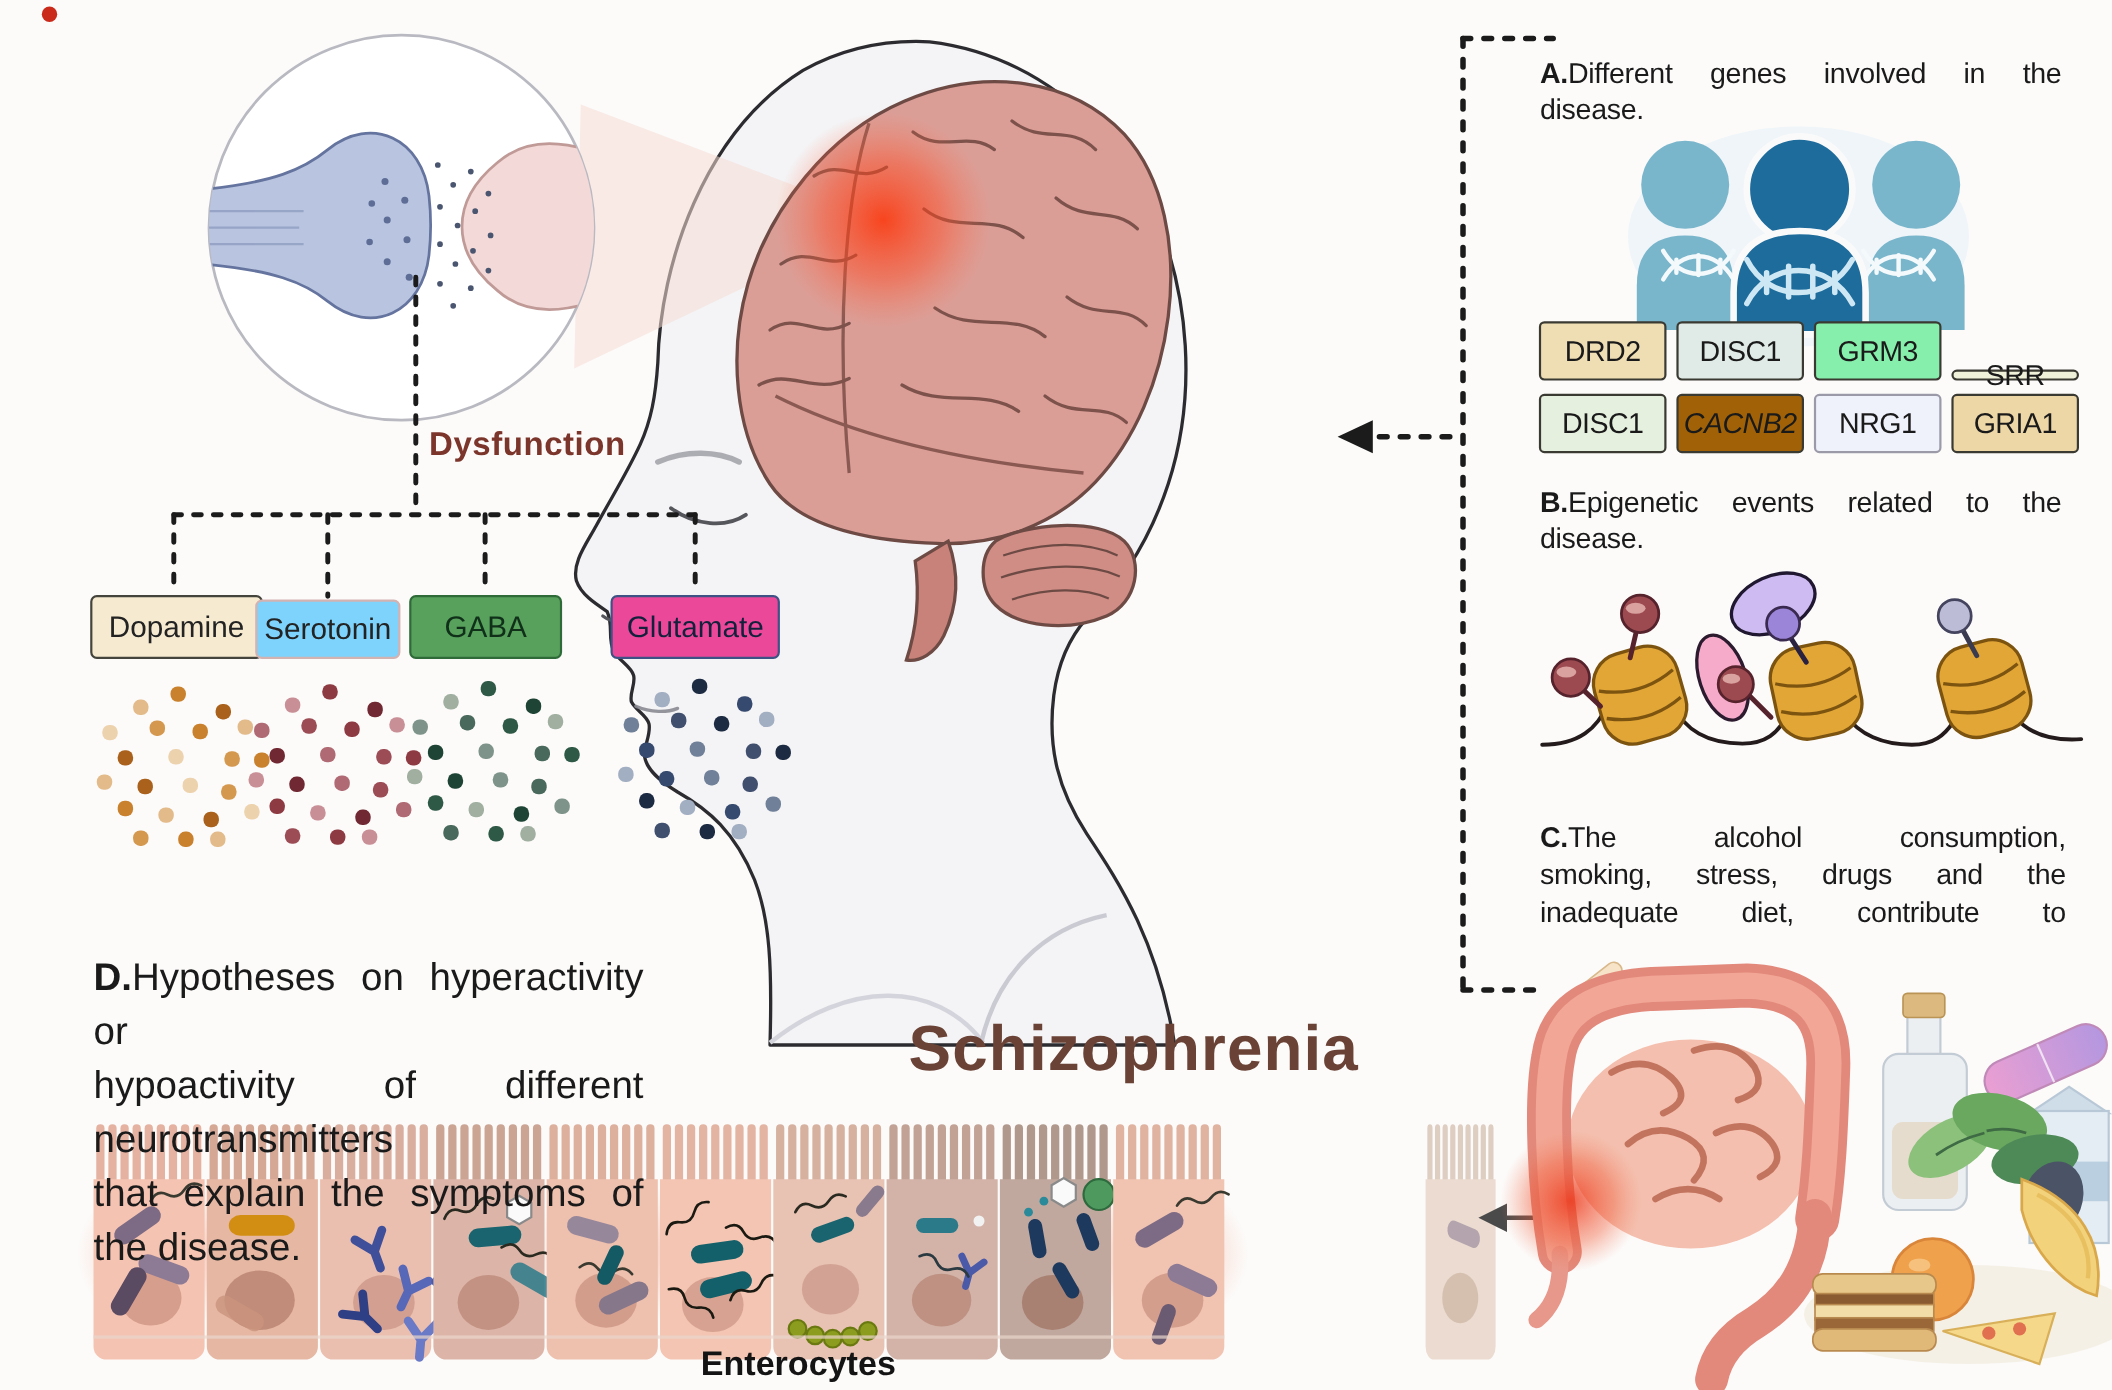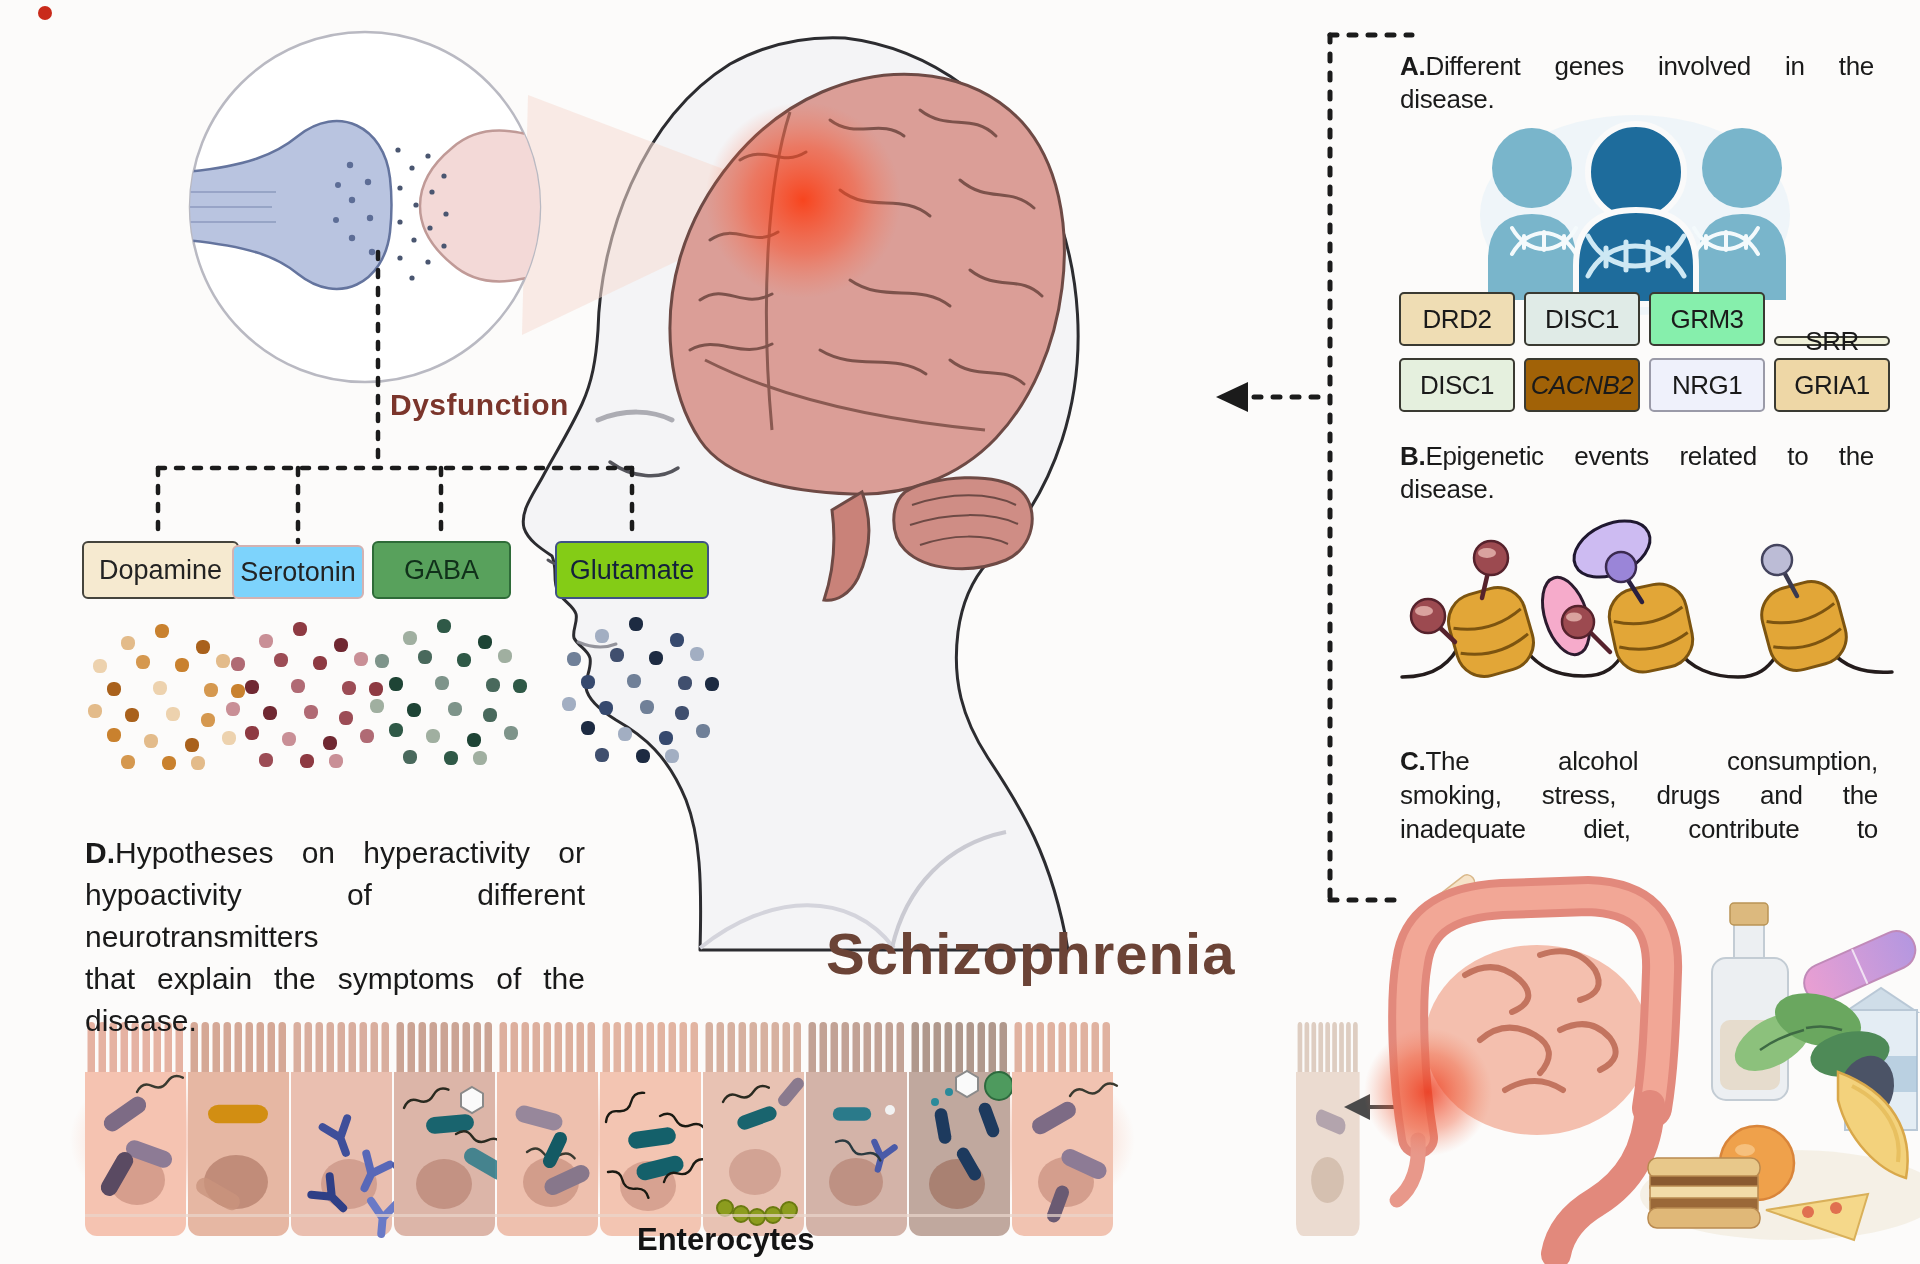--- a/index.html
+++ b/index.html
@@ -422,21 +422,21 @@
         <circle cx="1836" cy="1208" r="6" fill="#e07050"></circle>
     </g>
   </g>
 </svg>
 
 <div class="txt" style="left: 390px; top: 388px; font-size: 30px; font-weight: 600; letter-spacing: 0.5px; color: rgb(123, 53, 43);">Dysfunction</div>
 
 <div class="nt-box" style="left: 82px; top: 541px; width: 153px; height: 54px; background: rgb(246, 234, 208); border-color: rgb(69, 68, 60); color: rgb(35, 35, 35);">Dopamine</div>
 <div class="nt-box" style="left: 232px; top: 545px; width: 128px; height: 50px; background: #7dd3fc; border-color: rgb(211, 178, 178); color: rgb(35, 35, 35);">Serotonin</div>
 <div class="nt-box" style="left: 372px; top: 541px; width: 135px; height: 54px; background: rgb(88, 161, 92); border-color: rgb(46, 107, 56); color: rgb(16, 48, 26);">GABA</div>
-<div class="nt-box" style="left: 555px; top: 541px; width: 150px; height: 54px; background: #84cc16; border-color: rgb(62, 82, 133); color: rgb(20, 33, 60);">Glutamate</div>
+<div class="nt-box" style="left: 555px; top: 541px; width: 150px; height: 54px; background: #ec4899; border-color: rgb(62, 82, 133); color: rgb(20, 33, 60);">Glutamate</div>
 
 <div class="cluster" style="left:78px;top:610px;">
     <div class="dot" style="left: 77px; top: 14px; background: rgb(201, 129, 46);"></div>
     <div class="dot" style="left: 43px; top: 26px; background: rgb(227, 187, 138);"></div>
     <div class="dot" style="left: 118px; top: 30px; background: rgb(169, 97, 28);"></div>
     <div class="dot" style="left: 15px; top: 49px; background: rgb(237, 210, 174);"></div>
     <div class="dot" style="left: 58px; top: 45px; background: rgb(213, 152, 79);"></div>
     <div class="dot" style="left: 97px; top: 48px; background: rgb(201, 129, 46);"></div>
     <div class="dot" style="left: 138px; top: 44px; background: rgb(227, 187, 138);"></div>
     <div class="dot" style="left: 29px; top: 72px; background: rgb(169, 97, 28);"></div>
@@ -521,21 +521,21 @@
     <div class="dot" style="left: 123px; top: 103px; background: rgb(64, 79, 110);"></div>
     <div class="dot" style="left: 29px; top: 118px; background: rgb(29, 43, 66);"></div>
     <div class="dot" style="left: 66px; top: 124px; background: rgb(162, 174, 194);"></div>
     <div class="dot" style="left: 107px; top: 128px; background: rgb(54, 73, 110);"></div>
     <div class="dot" style="left: 144px; top: 121px; background: rgb(112, 128, 152);"></div>
     <div class="dot" style="left: 43px; top: 145px; background: rgb(64, 79, 110);"></div>
     <div class="dot" style="left: 84px; top: 146px; background: rgb(29, 43, 66);"></div>
     <div class="dot" style="left: 113px; top: 146px; background: rgb(162, 174, 194);"></div>
   </div>
 
-<div class="jblock" style="left:85px;top:832px;width:500px;font-size:30px;line-height:1.4;font-weight:500;">
+<div class="jblock" style="left:85px;top:864px;width:500px;font-size:35px;line-height:1.4;font-weight:500;">
     <div class="jline"><b class="pfx">D.</b>Hypotheses on hyperactivity or</div>
     <div class="jline">hypoactivity of different neurotransmitters</div>
     <div class="jline last">that explain the symptoms of the disease.</div>
   </div>
 
 <div class="txt" style="left: 826px; top: 920px; font-size: 58px; font-weight: 700; letter-spacing: 1px; color: rgb(107, 67, 54);">Schizophrenia</div>
 
 <div class="jblock hline" style="left:1400px;top:50px;width:474px;">
     <div class="jline"><b class="pfx">A.</b>Different genes involved in the</div>
     <div class="jline last">disease.</div>

